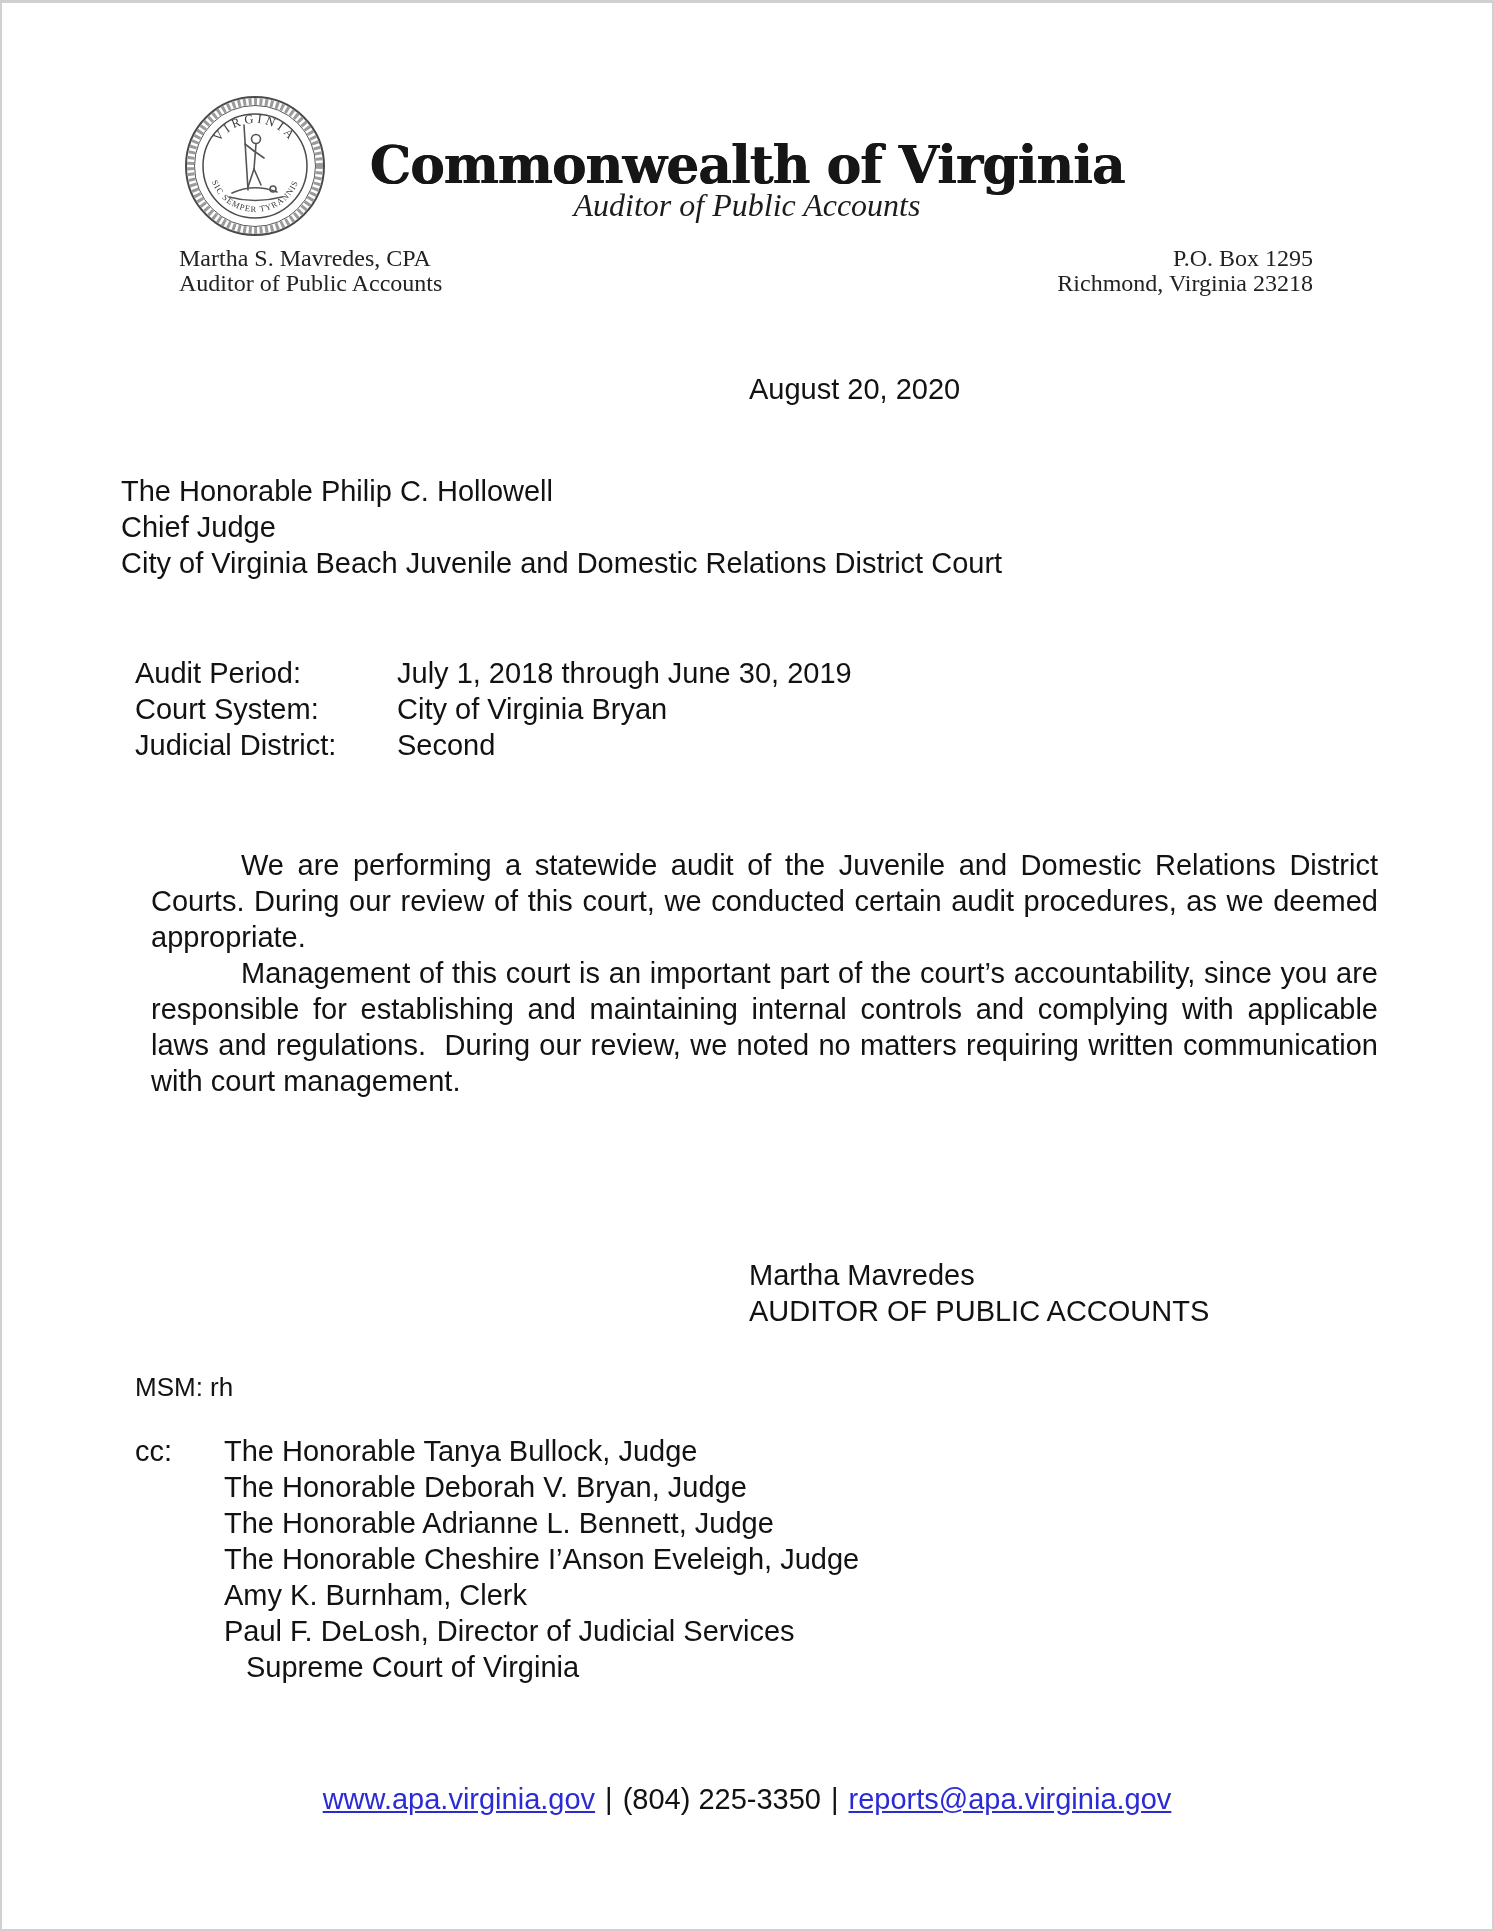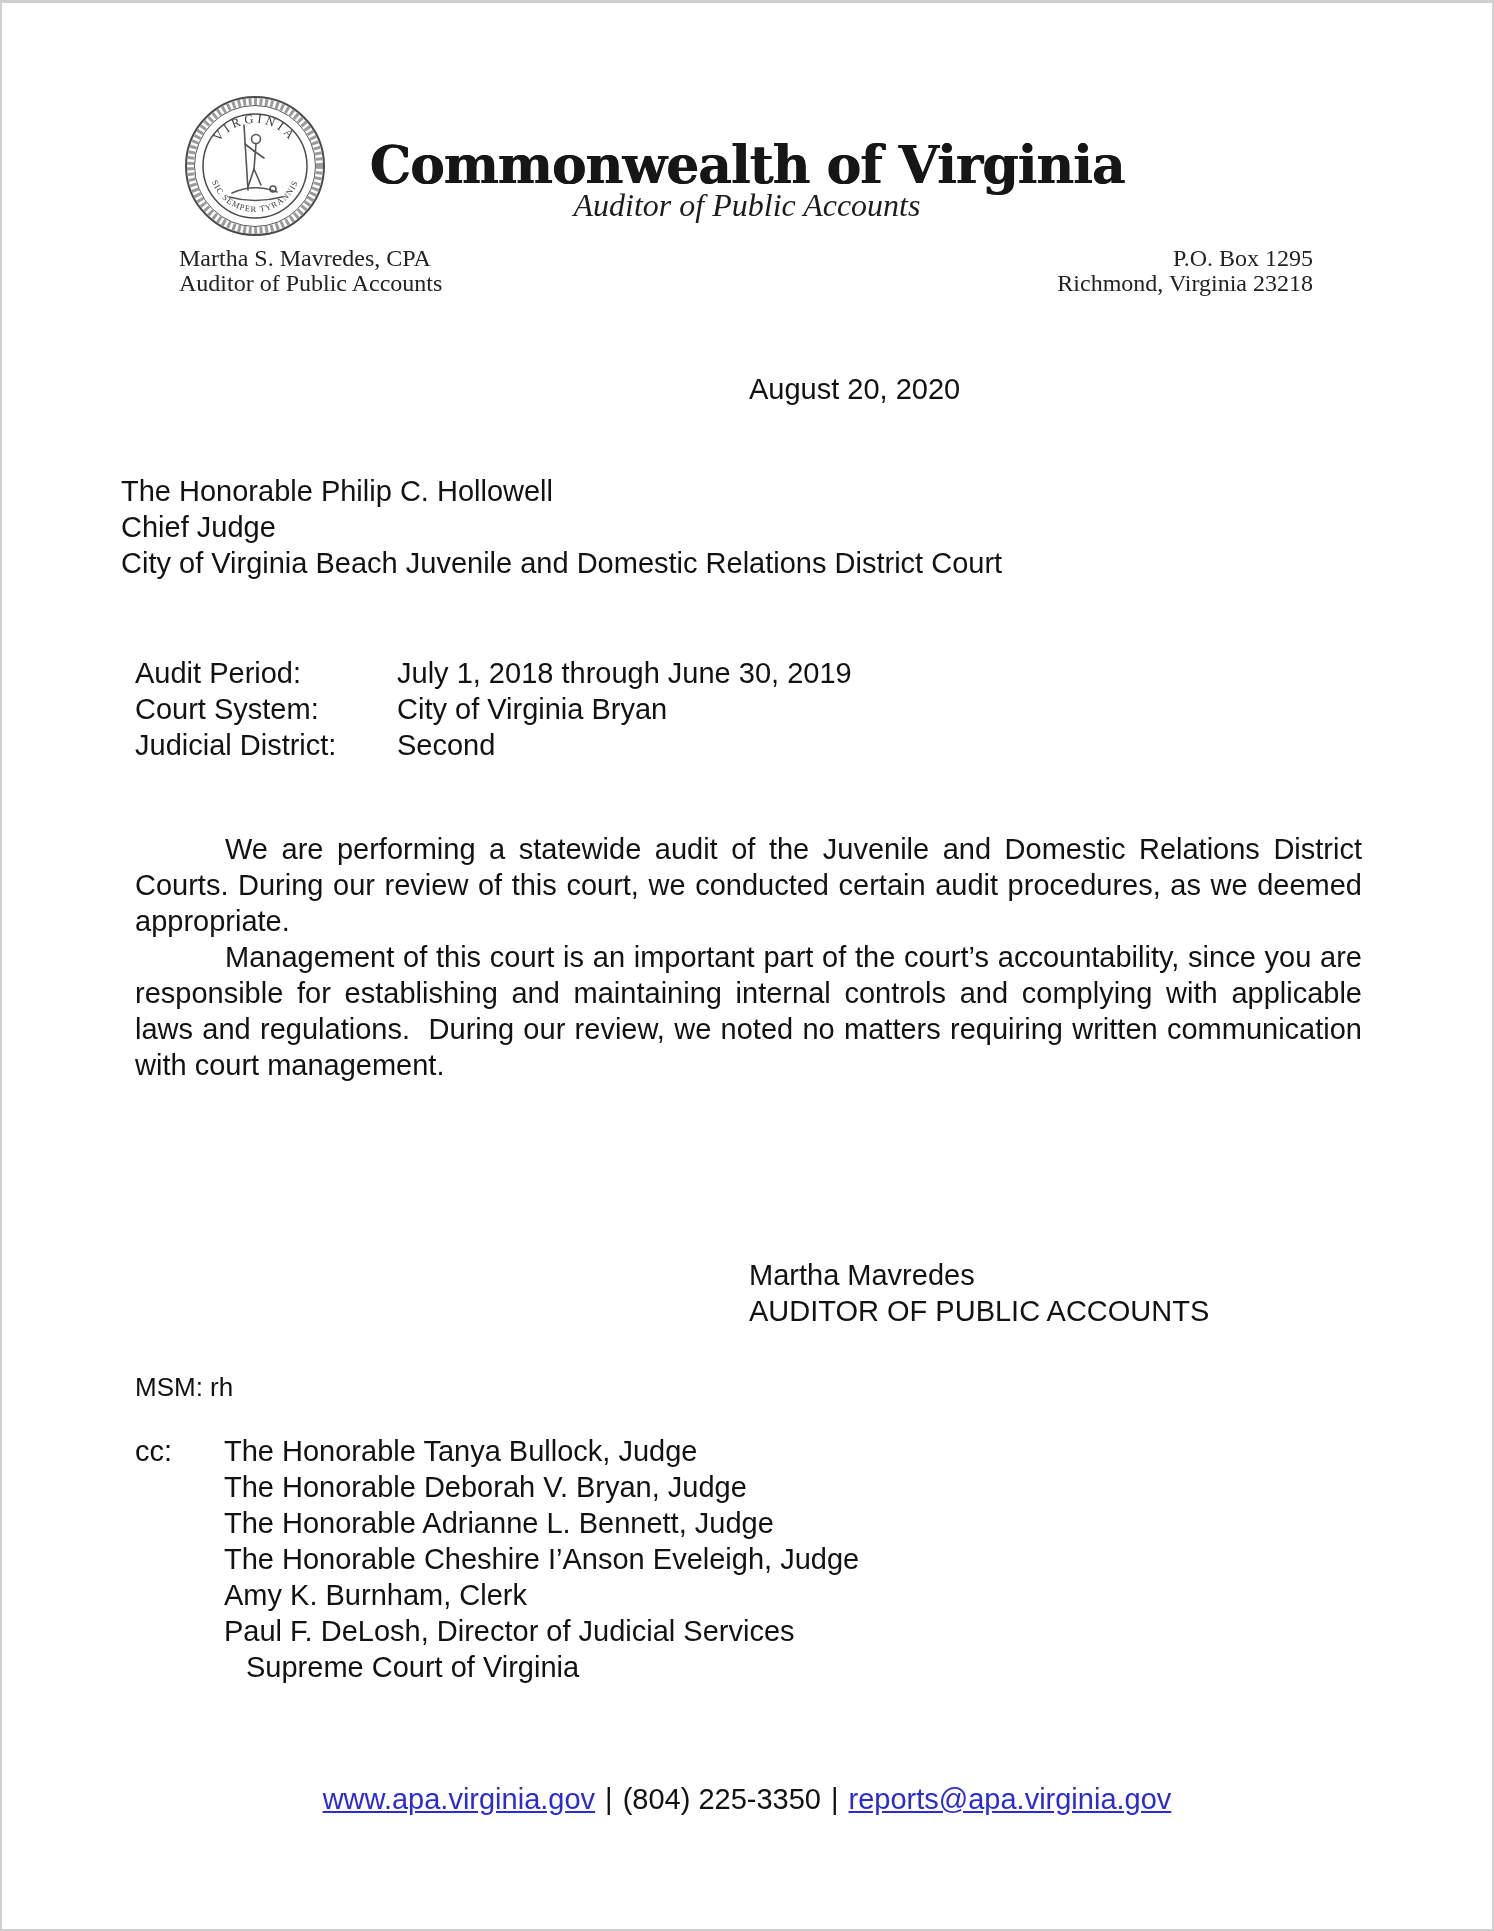--- a/index.html
+++ b/index.html
@@ -33,21 +33,21 @@
   .contact-right { position: absolute; right: 179px; top: 243px; text-align: right; }
   
   .date { position: absolute; left: 747px; top: 368px; font-size: 29px; line-height: 36px; }
   .recipient { position: absolute; left: 119px; top: 470px; font-size: 29px; line-height: 36px; }
   .audit-info { position: absolute; left: 133px; top: 652px; font-size: 29px; line-height: 36px; }
   .audit-row { display: flex; }
   .audit-label { width: 262px; flex: 0 0 262px; }
   .para {
     position: absolute; left: 133px; width: 1227px;
     font-size: 29px; line-height: 36px; text-align: justify; text-indent: 90px;
-    margin: 0;
+    margin: 16px;
   }
   .para-1 { top: 828px; }
   .para-2 { top: 936px; }
   .para-3 { top: 1114px; }
   .signature { position: absolute; left: 747px; top: 1254px; font-size: 29px; line-height: 36px; }
   .reference { position: absolute; left: 133px; top: 1366px; font-size: 26px; line-height: 36px; }
   .cc-block { position: absolute; left: 133px; top: 1430px; font-size: 29px; line-height: 36px; display: flex; }
   .cc-label { width: 89px; flex: 0 0 89px; }
   .cc-indent { padding-left: 22px; }
   

